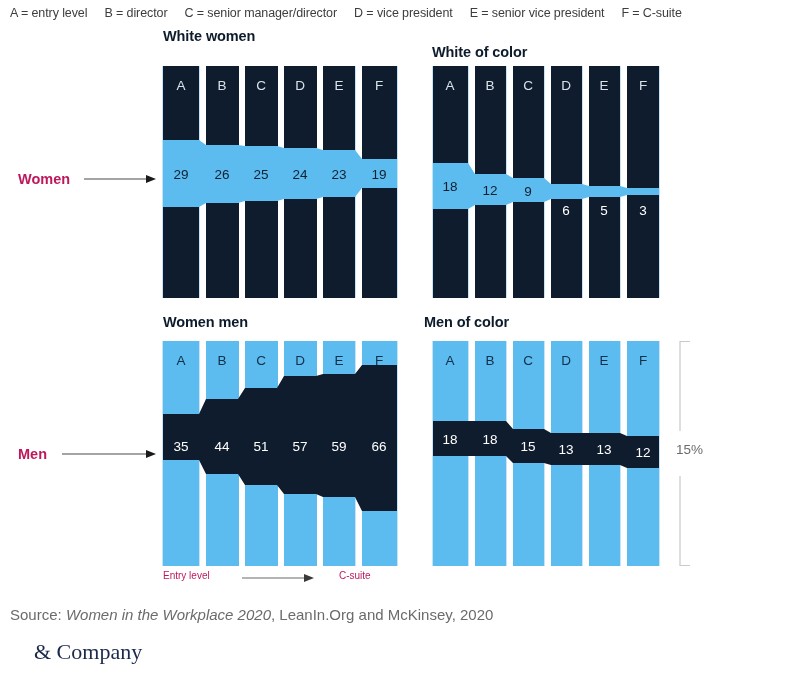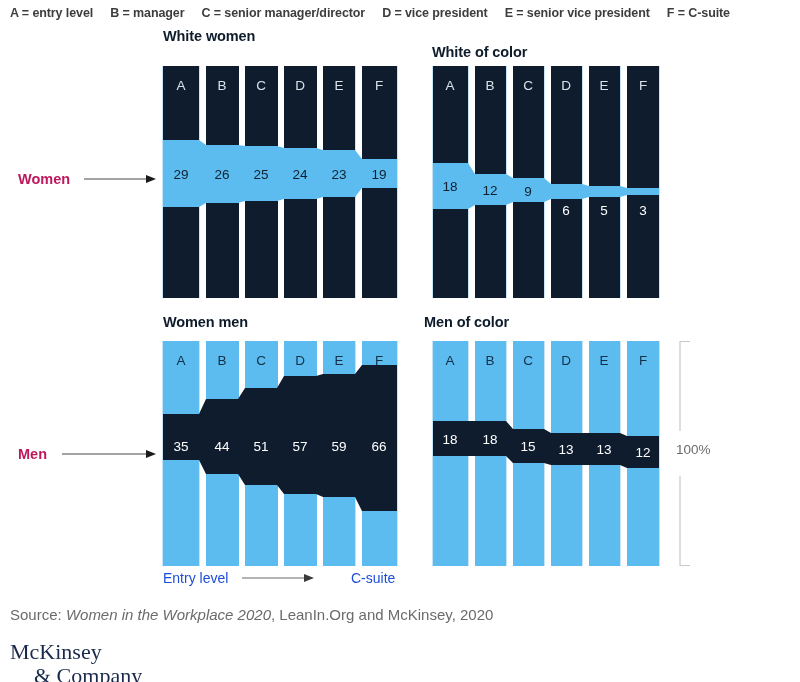--- a/index.html
+++ b/index.html
@@ -15,21 +15,21 @@
   }
   #legend-bar {
     position: absolute;
     left: 10px; top: 6px;
     width: 785px;
     font-size: 12.5px;
     color: #3d3d3d;
     white-space: nowrap;
     letter-spacing: -0.1px;
   }
-  #legend-bar .legend-entry { margin-right: 17px; font-weight: bold; }
+  #legend-bar .legend-entry { margin-right: 17px; }
   #legend-bar .legend-entry:last-child { margin-right: 16px; }
 
   .panel-title {
     position: absolute;
     font-size: 14.5px;
     font-weight: bold;
     color: #0d1b2a;
     letter-spacing: -0.1px;
   }
   #title-white-women { left: 163px; top: 28px; }
@@ -51,26 +51,26 @@
     height: 12px;
   }
   #arrow-women { left: 84px; top: 173px; width: 72px; }
   #arrow-men   { left: 62px; top: 448px; width: 94px; }
 
   #axis-note {
     position: absolute;
     left: 163px; top: 569px;
     width: 250px;
     height: 20px;
-    font-size: 14px;
-    color: #1d4ed8;
+    font-size: 10px;
+    color: #be185d;
   }
   #axis-note .ax-start { position: absolute; left: 0; top: 1px; }
   #axis-note .ax-arrow { position: absolute; left: 79px; top: 3px; width: 72px; height: 12px; }
-  #axis-note .ax-end   { position: absolute; left: 188px; top: 1px; }
+  #axis-note .ax-end   { position: absolute; left: 176px; top: 1px; }
 
   #pct-label {
     position: absolute;
     left: 676px; top: 442px;
     font-size: 13.5px;
     color: #6b6b6b;
   }
 
   #source-note {
     position: absolute;
@@ -103,21 +103,21 @@
     font-size: 13.5px;
     text-anchor: middle;
   }
   .val-label.on-blue { fill: #10202f; }
   .val-label.on-dark { fill: #ffffff; }
   .bracket { fill: none; stroke: #c9c9c9; stroke-width: 1.2; }
 </style>
 </head>
 <body>
 
-<div id="legend-bar"><span class="legend-entry">A = entry level</span><span class="legend-entry">B = manager</span><span class="legend-entry">C = senior manager/director</span><span class="legend-entry">D = vice president</span><span class="legend-entry">E = senior vice president</span><span class="legend-entry">F = C-suite</span></div>
+<div id="legend-bar"><span class="legend-entry">A = entry level</span><span class="legend-entry">B = director</span><span class="legend-entry">C = senior manager/director</span><span class="legend-entry">D = vice president</span><span class="legend-entry">E = senior vice president</span><span class="legend-entry">F = C-suite</span></div>
 
 <div class="panel-title" id="title-white-women">White women</div>
 <div class="panel-title" id="title-women-color">White of color</div>
 <div class="panel-title" id="title-white-men">Women men</div>
 <div class="panel-title" id="title-men-color">Men of color</div>
 
 <div class="row-label" id="label-women">Women</div>
 <svg class="row-arrow" id="arrow-women" viewBox="0 0 72 12">
   <line x1="0" y1="6" x2="62" y2="6" stroke="#4a4a4a" stroke-width="1.2"></line>
   <polygon points="62,2 72,6 62,10" fill="#1a1a1a"></polygon>
@@ -322,31 +322,30 @@
     <text class="val-label on-dark" x="136" y="113">13</text>
     <text class="val-label on-dark" x="174" y="113">13</text>
     <text class="val-label on-dark" x="213" y="116">12</text>
   </g>
 </svg>
 
 <svg id="scale-bracket" style="position:absolute; left:676px; top:341px;" width="22" height="225" viewBox="0 0 22 225">
   <path class="bracket" d="M 14 0.5 L 4 0.5 L 4 90"></path>
   <path class="bracket" d="M 4 135 L 4 224.5 L 14 224.5"></path>
 </svg>
-<div id="pct-label">100%</div>
+<div id="pct-label">15%</div>
 
 <div id="axis-note">
   <span class="ax-start">Entry level</span>
   <svg class="ax-arrow" viewBox="0 0 72 12">
     <line x1="0" y1="6" x2="62" y2="6" stroke="#6a6a6a" stroke-width="1.1"></line>
     <polygon points="62,2 72,6 62,10" fill="#3a3a3a"></polygon>
   </svg>
   <span class="ax-end">C-suite</span>
 </div>
 
 <div id="source-note">
   <span>Source: </span><span class="src-italic">Women in the Workplace 2020</span><span>, LeanIn.Org and McKinsey, 2020</span>
 </div>
 
 <div id="mck-logo">
-  <span>McKinsey</span>
   <span class="mck-line2">&amp; Company</span>
 </div>
 
 </body></html>

